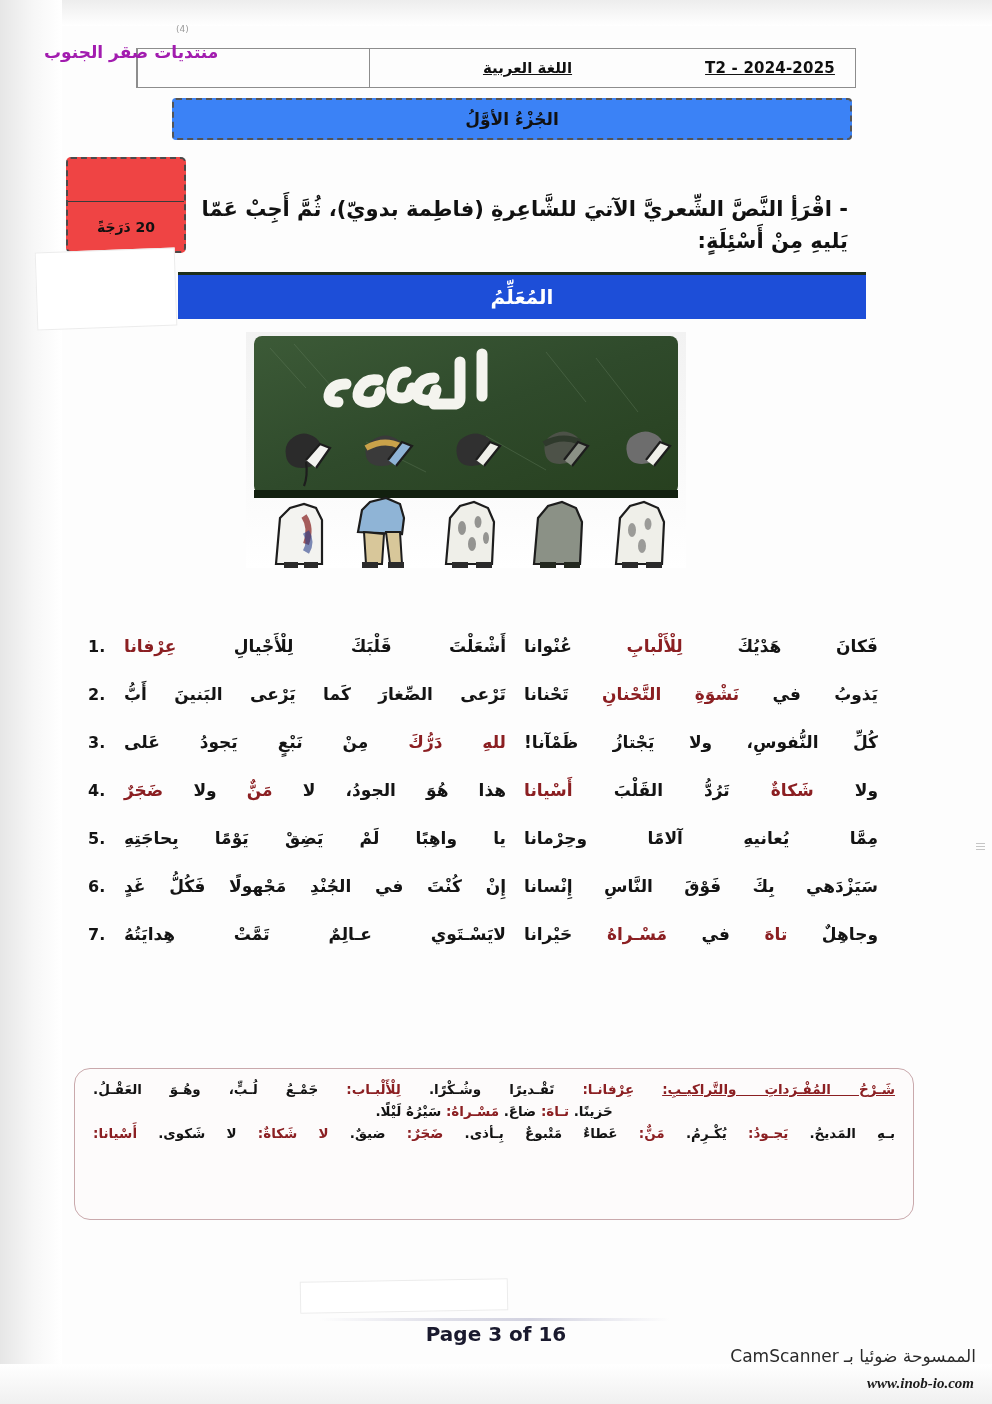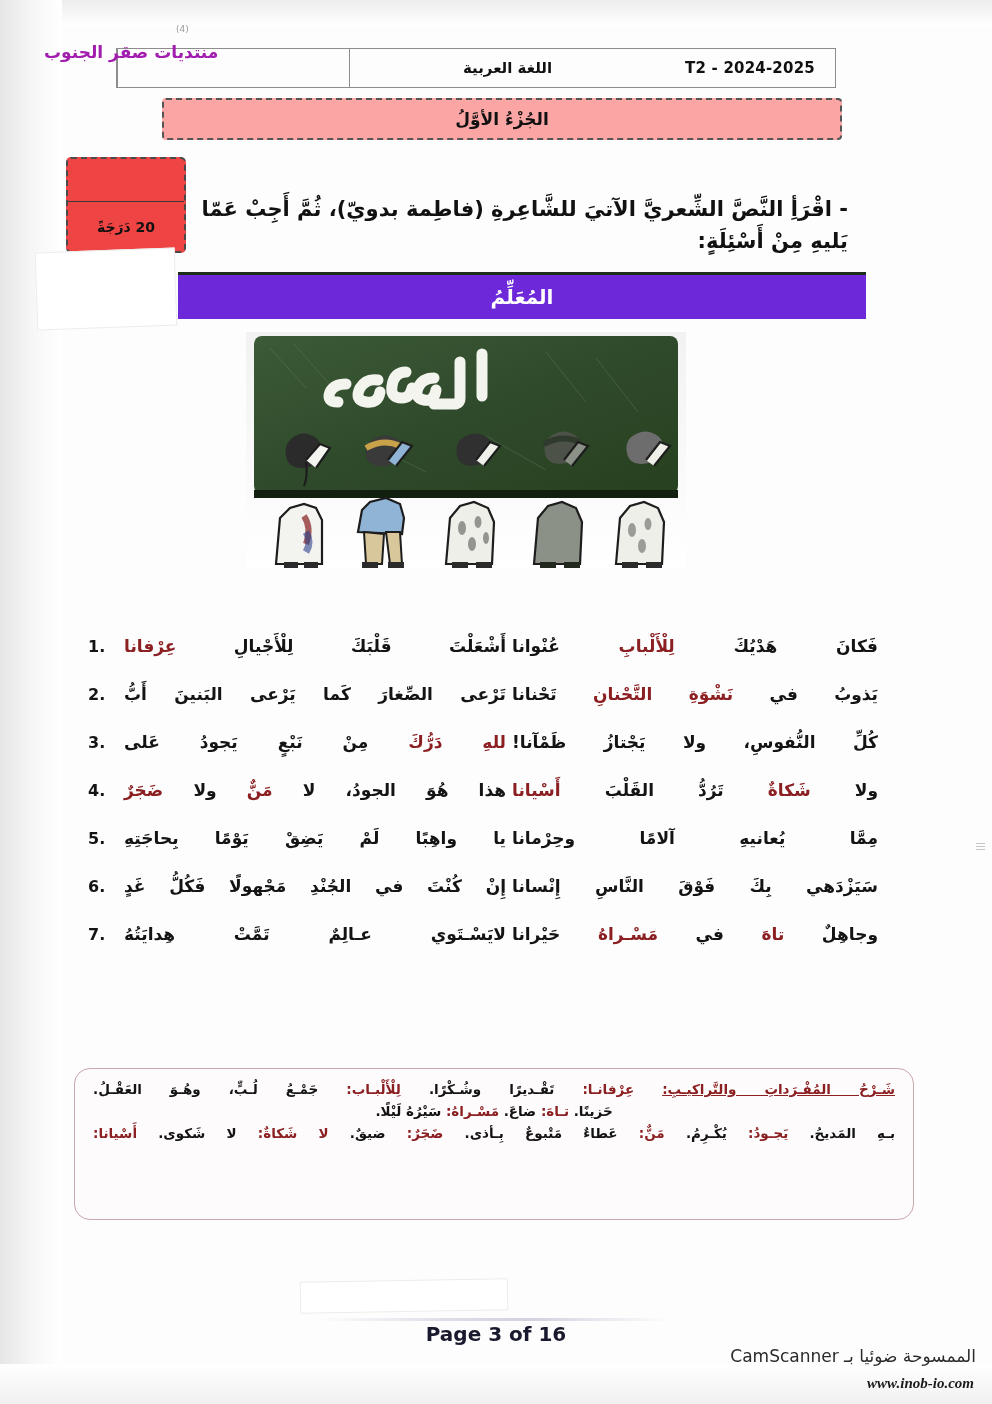--- a/index.html
+++ b/index.html
@@ -62,57 +62,58 @@
     left: 176px;
     top: 24px;
     font-size: 9px;
     color: #9a9a9a;
     z-index: 5;
   }
 
   
   .header-table {
     position: absolute;
-    left: 116px;
+    left: 136px;
     top: 48px;
     width: 720px;
     height: 40px;
     display: flex;
     flex-direction: row-reverse;
     border: 1px solid #8d8d8d;
     box-sizing: border-box;
+    text-decoration: underline;
   }
   .header-cell {
     display: flex;
     align-items: center;
     justify-content: center;
     font-size: 15px;
     font-weight: 700;
     color: #101010;
     border-left: 1px solid #8d8d8d;
     box-sizing: border-box;
   }
   .header-cell:last-child { border-left: none; }
   .hc-right { width: 232px; }
   .hc-mid   { flex: 1; }
   .hc-left  { width: 170px; font-size: 15px; letter-spacing: .2px; }
 
   
   .part-box {
     position: absolute;
-    left: 162px;
+    left: 172px;
     top: 98px;
     width: 680px;
     height: 42px;
     border: 2px dashed #555555;
     border-radius: 4px;
     display: flex;
     align-items: center;
     justify-content: center;
-    background: #fca5a5;
+    background: #3b82f6;
     box-sizing: border-box;
   }
   .part-box-label {
     font-size: 17px;
     font-weight: 700;
     color: #111;
   }
 
   
   .q1-band {
@@ -170,21 +171,21 @@
     color: #111;
   }
 
   
   .poem-banner {
     position: absolute;
     left: 178px;
     top: 272px;
     width: 688px;
     height: 44px;
-    background: #6d28d9;
+    background: #1d4ed8;
     border-top: 3px solid #1d2f1a;
     display: flex;
     align-items: center;
     justify-content: center;
   }
   .poem-banner-title {
     color: #ffffff;
     font-size: 20px;
     font-weight: 700;
     letter-spacing: .5px;
@@ -213,21 +214,21 @@
     align-items: baseline;
     height: 48px;
   }
   .verse-left {
     width: 372px;
     text-align: justify;
     text-align-last: justify;
     font-size: 17px;
     font-weight: 700;
     direction: rtl;
-    padding-left: 6px;
+    padding-left: 18px;
     box-sizing: border-box;
   }
   .verse-right-wrap {
     flex: 1;
     display: flex;
     flex-direction: row-reverse;
     align-items: baseline;
     gap: 10px;
   }
   .verse-num {

